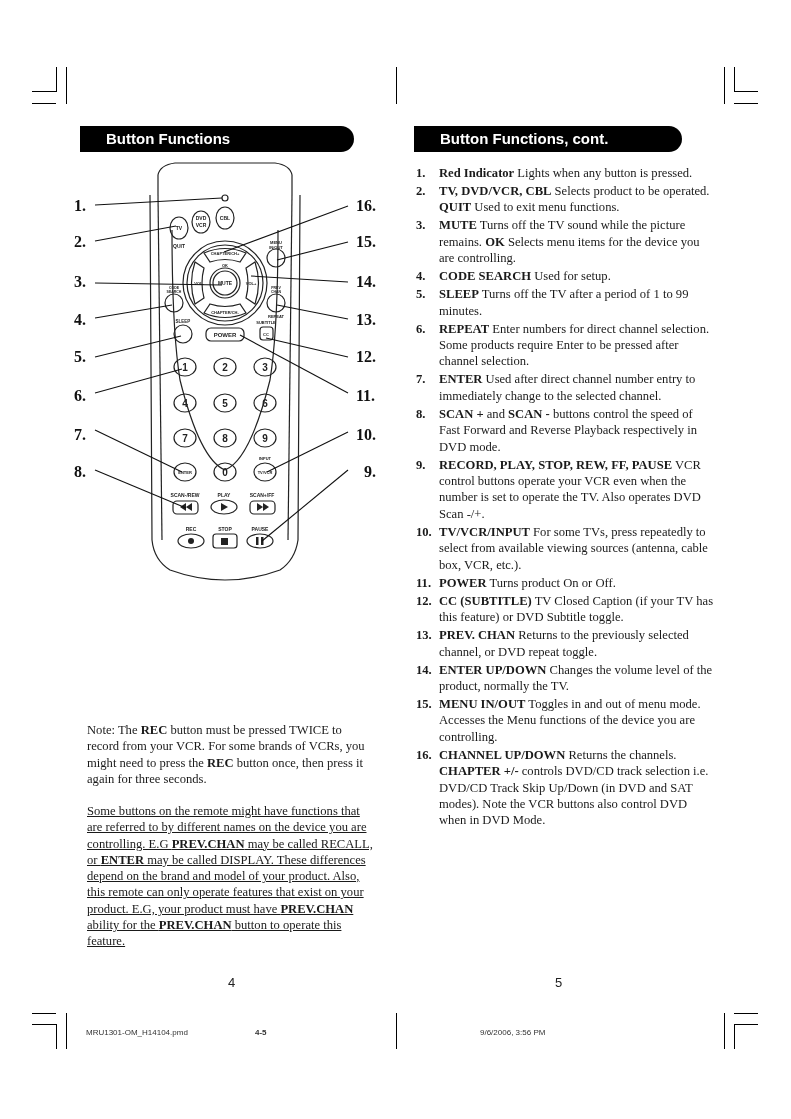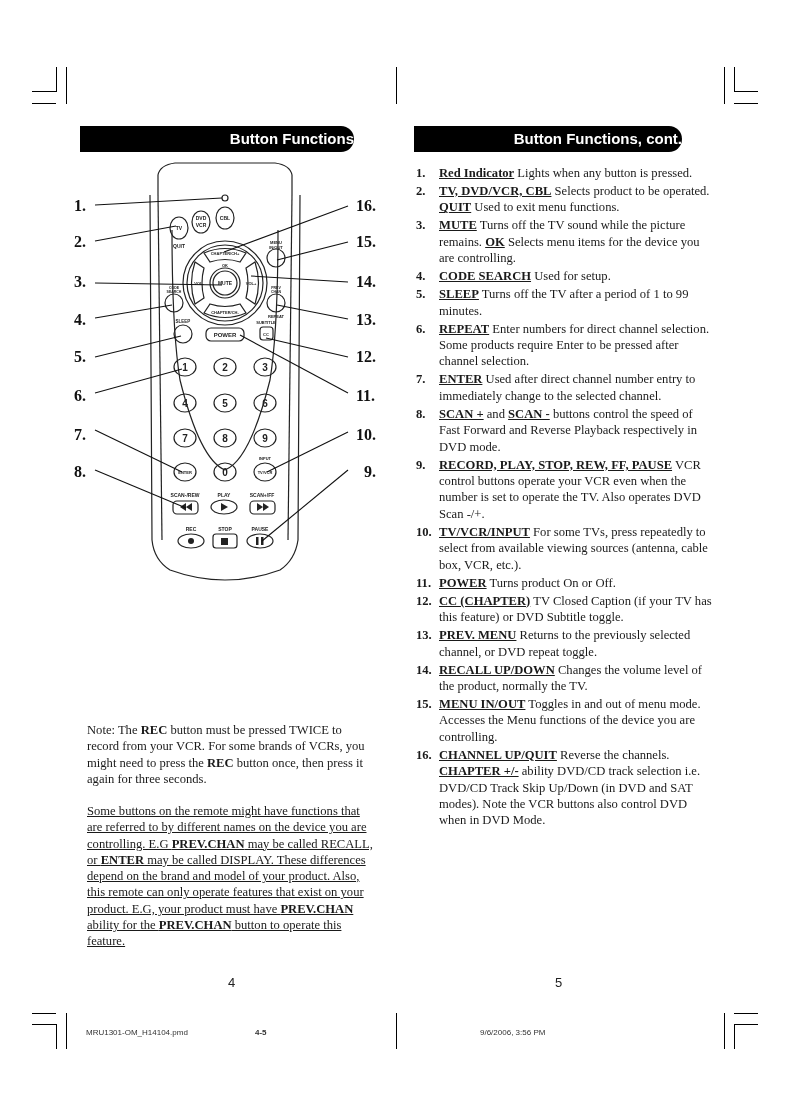--- a/index.html
+++ b/index.html
@@ -6,21 +6,21 @@
   body { width:791px; height:1119px; position:relative; overflow:hidden; font-family:"Liberation Serif", serif; color:#1a1a1a; }
   .abs { position:absolute; }
   .crop { position:absolute; background:#000; }
   .banner { position:absolute; height:26px; background:#000; color:#fff; border-radius:0 14px 14px 0;
             font-family:"Liberation Sans", sans-serif; font-weight:bold; font-size:15px; line-height:26px; padding-left:26px; box-sizing:border-box; }
   .callnum { position:absolute; font-family:"Liberation Serif", serif; font-weight:bold; font-size:16px; color:#111; }
   .list { position:absolute; left:416px; top:165px; width:300px; font-size:12.6px; line-height:16.4px; }
   .list .item { display:flex; margin-bottom:1.6px; }
   .list .num { width:23px; flex:none; font-weight:bold; }
   .list .body { flex:1; }
-  .list b { font-weight:bold;text-decoration:underline; }
+  .list b { font-weight:bold; }
   .note { position:absolute; left:87px; width:290px; font-size:12.6px; line-height:16.3px; }
   .note b { font-weight:bold; }
   .pagenum { position:absolute; font-family:"Liberation Sans", sans-serif; font-size:13px; color:#222; }
   .footer { position:absolute; font-family:"Liberation Sans", sans-serif; font-size:8px; color:#333; top:1028px; }
   svg text { font-family:"Liberation Sans", sans-serif; font-weight:bold; }
 </style>
 </head>
 <body>
 
 <div class="crop" style="left:32px;top:91px;width:24px;height:1px;"></div>
@@ -36,22 +36,22 @@
 <div class="crop" style="left:32px;top:1013px;width:24px;height:1px;"></div>
 <div class="crop" style="left:32px;top:1024px;width:24px;height:1px;"></div>
 <div class="crop" style="left:56px;top:1024px;width:1px;height:25px;"></div>
 <div class="crop" style="left:66px;top:1013px;width:1px;height:36px;"></div>
 <div class="crop" style="left:396px;top:1013px;width:1px;height:36px;"></div>
 <div class="crop" style="left:724px;top:1013px;width:1px;height:36px;"></div>
 <div class="crop" style="left:734px;top:1024px;width:1px;height:25px;"></div>
 <div class="crop" style="left:734px;top:1013px;width:24px;height:1px;"></div>
 <div class="crop" style="left:734px;top:1024px;width:24px;height:1px;"></div>
 
-<div class="banner" style="left:80px;top:126px;width:274px;text-align:right;">Button Functions</div>
-<div class="banner" style="left:414px;top:126px;width:268px;text-align:right;">Button Functions, cont.</div>
+<div class="banner" style="left:80px;top:126px;width:274px;">Button Functions</div>
+<div class="banner" style="left:414px;top:126px;width:268px;">Button Functions, cont.</div>
 
 <svg class="abs" style="left:60px;top:160px;" width="330" height="440" viewBox="60 160 330 440">
   <g fill="none" stroke="#222" stroke-width="1.2">
 
     <path d="M158,195 L158,175 Q160,165 175,163 L275,163 Q290,165 292,175 L292,195"></path>
     <path d="M150,195 L152,540 Q154,560 170,570 Q225,590 280,570 Q295,560 298,540 L300,195"></path>
     <path d="M158,195 L162,540"></path>
     <path d="M292,195 L288,540"></path>
 
     <path d="M172,230 Q172,330 180,380 Q200,460 225,470 Q250,460 270,380 Q278,330 278,230"></path>
@@ -236,37 +236,37 @@
     <div class="item">
       <span class="num">10.</span>
       <span class="body"><b>TV/VCR/INPUT</b><span> For some TVs, press repeatedly to select from available viewing sources (antenna, cable box, VCR, etc.).</span><b></b><span></span></span>
     </div>
     <div class="item">
       <span class="num">11.</span>
       <span class="body"><b>POWER</b><span> Turns product On or Off.</span><b></b><span></span></span>
     </div>
     <div class="item">
       <span class="num">12.</span>
-      <span class="body"><b>CC (CHAPTER)</b><span> TV Closed Caption (if your TV has this feature) or DVD Subtitle toggle.</span><b></b><span></span></span>
+      <span class="body"><b>CC (SUBTITLE)</b><span> TV Closed Caption (if your TV has this feature) or DVD Subtitle toggle.</span><b></b><span></span></span>
     </div>
     <div class="item">
       <span class="num">13.</span>
-      <span class="body"><b>PREV. MENU</b><span> Returns to the previously selected channel, or DVD repeat toggle.</span><b></b><span></span></span>
+      <span class="body"><b>PREV. CHAN</b><span> Returns to the previously selected channel, or DVD repeat toggle.</span><b></b><span></span></span>
     </div>
     <div class="item">
       <span class="num">14.</span>
-      <span class="body"><b>RECALL UP/DOWN</b><span> Changes the volume level of the product, normally the TV.</span><b></b><span></span></span>
+      <span class="body"><b>ENTER UP/DOWN</b><span> Changes the volume level of the product, normally the TV.</span><b></b><span></span></span>
     </div>
     <div class="item">
       <span class="num">15.</span>
       <span class="body"><b>MENU IN/OUT</b><span> Toggles in and out of menu mode. Accesses the Menu functions of the device you are controlling.</span><b></b><span></span></span>
     </div>
     <div class="item">
       <span class="num">16.</span>
-      <span class="body"><b>CHANNEL UP/QUIT</b><span> Reverse the channels. </span><b>CHAPTER +/-</b><span> ability DVD/CD track selection i.e. DVD/CD Track Skip Up/Down (in DVD and SAT modes). Note the VCR buttons also control DVD when in DVD Mode.</span></span>
+      <span class="body"><b>CHANNEL UP/DOWN</b><span> Returns the channels. </span><b>CHAPTER +/-</b><span> controls DVD/CD track selection i.e. DVD/CD Track Skip Up/Down (in DVD and SAT modes). Note the VCR buttons also control DVD when in DVD Mode.</span></span>
     </div>
   </div>
 
 <div class="pagenum" style="left:228px;top:975px;">4</div>
 <div class="pagenum" style="left:555px;top:975px;">5</div>
 
 <div class="footer" style="left:86px;">MRU1301-OM_H14104.pmd</div>
 <div class="footer" style="left:255px;font-weight:bold;">4-5</div>
 <div class="footer" style="left:480px;">9/6/2006, 3:56 PM</div>
 

